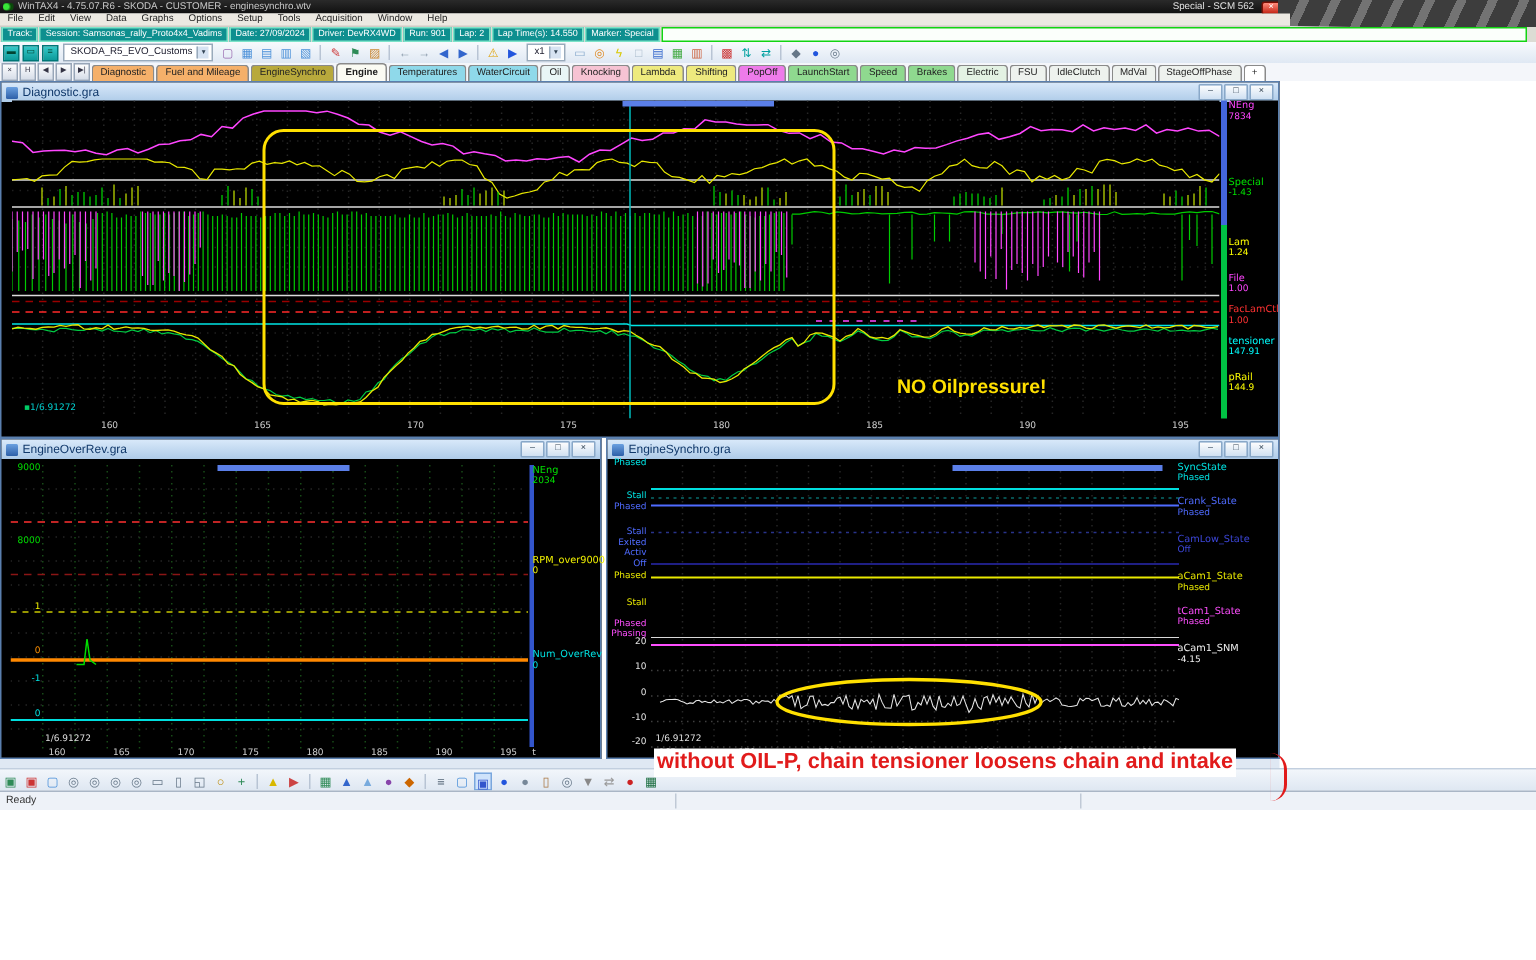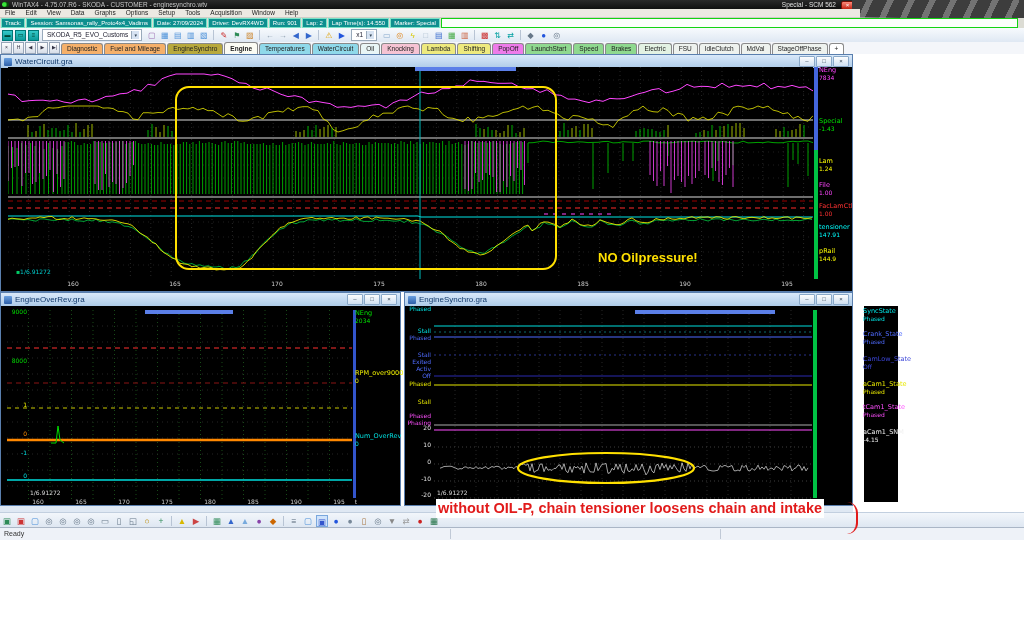--- a/index.html
+++ b/index.html
@@ -174,21 +174,21 @@
       <span class="tab" style="background: rgb(238, 242, 238);">StageOffPhase</span>
       <span class="tab" style="background: rgb(255, 255, 255);">+</span>
     </div>
 
   <div class="mdi-bg"></div>
   <div class="gap-strip"></div>
 
   <div class="gwin" style="left:0;top:54px;width:853px;height:238px;">
     <div class="gtitle">
       <span class="gico"></span>
-      <span>WaterCircuit.gra</span>
+      <span>Diagnostic.gra</span>
       <span class="winbtns" id="wb-top">
           <span class="wbtn">–</span>
           <span class="wbtn">□</span>
           <span class="wbtn">×</span>
         </span>
     </div>
   </div>
   <svg id="svgTop" class="plot" style="left:8px;top:67px;" width="805" height="212">
       <line x1="20.4" y1="0" x2="20.4" y2="212" stroke="#262626" stroke-width="1" stroke-dasharray="1 3"></line>
       <line x1="40.8" y1="0" x2="40.8" y2="212" stroke="#262626" stroke-width="1" stroke-dasharray="1 3"></line>
@@ -446,21 +446,21 @@
       <div class="lbl" style="top: 75px; color: rgb(232, 232, 0);">Phased</div>
       <div class="lbl" style="top: 93px; color: rgb(232, 232, 0);">Stall</div>
       <div class="lbl" style="top: 107px; color: rgb(255, 79, 255);">Phased</div>
       <div class="lbl" style="top: 114px; color: rgb(255, 79, 255);">Phasing</div>
       <div class="lbl" style="top: 119px; color: rgb(224, 224, 224);">20</div>
       <div class="lbl" style="top: 136px; color: rgb(224, 224, 224);">10</div>
       <div class="lbl" style="top: 153px; color: rgb(224, 224, 224);">0</div>
       <div class="lbl" style="top: 170px; color: rgb(224, 224, 224);">-10</div>
       <div class="lbl" style="top: 186px; color: rgb(224, 224, 224);">-20</div>
     </div>
-  <div class="sigcol" id="sig-br" style="left:864px;top:306px;width:34px;height:196px;background:#000;">
+  <div class="sigcol" id="sig-br" style="left:786px;top:306px;width:34px;height:196px;background:#000;">
       <div class="sig" style="top: 2px; color: rgb(0, 229, 229);">
         <div>SyncState</div>
         <div class="v">Phased</div>
       </div>
       <div class="sig" style="top: 25px; color: rgb(79, 107, 255);">
         <div>Crank_State</div>
         <div class="v">Phased</div>
       </div>
       <div class="sig" style="top: 50px; color: rgb(60, 70, 216);">
         <div>CamLow_State</div>

